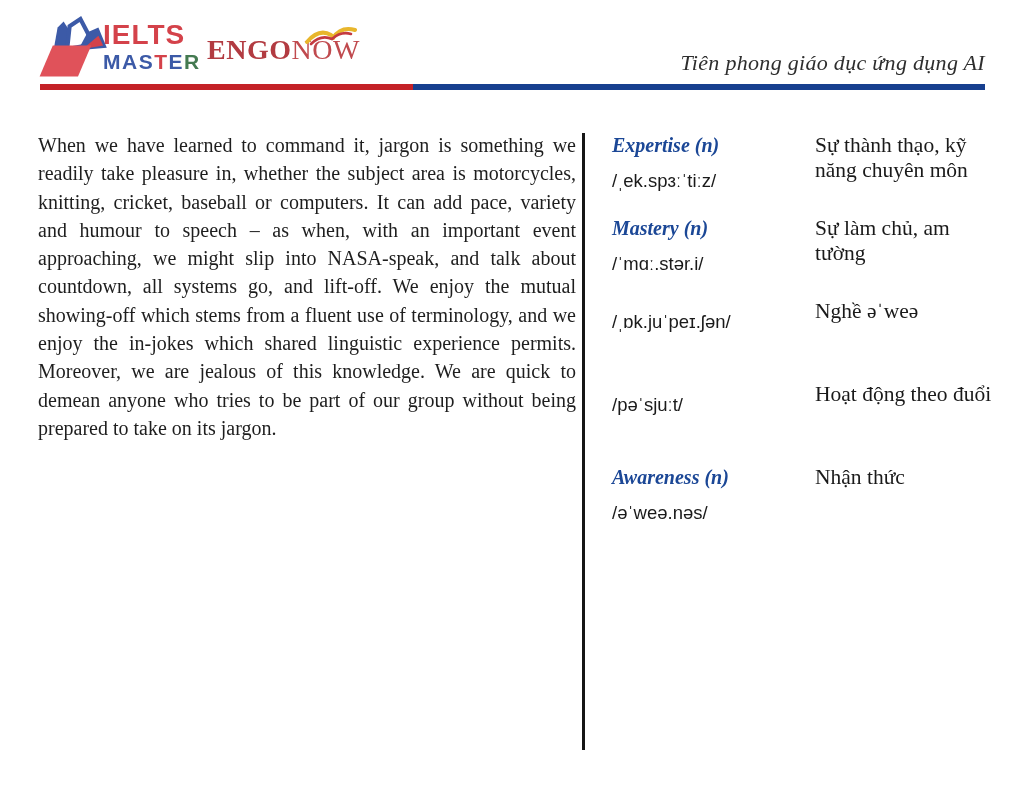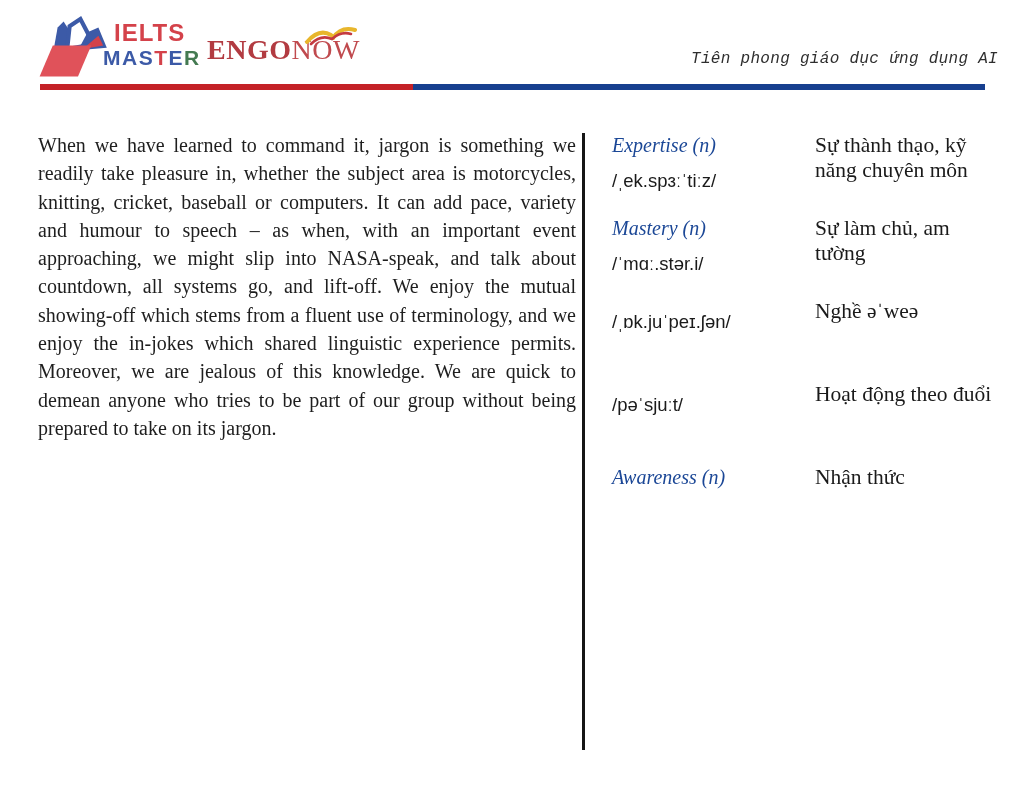--- a/index.html
+++ b/index.html
@@ -9,49 +9,49 @@
     position: relative;
     overflow: hidden;
     font-family: "Liberation Serif", "DejaVu Serif", serif;
     color: #1e1e1e;
   }
 
   
   .logo-icon { position: absolute; left: 36px; top: 14px; }
   .brand-text { position: absolute; left: 103px; top: 21px; width: 100px;
     font-family: "Liberation Sans", sans-serif; font-weight: bold; line-height: 1; }
-  .brand-ielts { font-size: 24px; letter-spacing: 1px; color: #d4424a; margin-left: 11px; }
+  .brand-ielts { font-size: 28px; letter-spacing: 1px; color: #d4424a; }
   .brand-master { font-size: 21px; letter-spacing: 1.5px; margin-top: 2px; }
   .c-blue  { color: #3c5aa7; }
   .c-red   { color: #d4424a; }
   .c-green { color: #447a51; }
 
   .engonow { position: absolute; left: 207px; top: 36px;
     font-family: "Liberation Serif", serif; font-size: 28px; line-height: 1; }
   .engonow .engo { font-weight: bold; color: #b23b41; letter-spacing: 0.5px; }
   .engonow .now  { font-weight: normal; color: #c04a4e; letter-spacing: 0.5px; }
   .flying-book { position: absolute; left: 303px; top: 22px; }
 
-  .tagline { position: absolute; right: 26px; top: 50px;
-    font-family: Liberation Mono, monospace; font-style: italic;
-    font-size: 16px; color: #2e2e2e; letter-spacing: 0.3px; }
+  .tagline { position: absolute; right: 39px; top: 50px;
+    font-family: Liberation Serif, serif; font-style: italic;
+    font-size: 22px; color: #2e2e2e; letter-spacing: 0.3px; }
 
   .header-rule { position: absolute; top: 84px; left: 40px; width: 945px; height: 6px; }
   .header-rule .seg-red  { position: absolute; left: 0; top: 0; width: 373px; height: 6px; background: #c42127; }
   .header-rule .seg-navy { position: absolute; left: 373px; top: 0; width: 572px; height: 6px; background: #173f8f; }
 
   
   .passage { position: absolute; left: 38px; top: 131px; width: 538px;
     font-size: 20px; line-height: 28.3px; text-align: justify; color: #1e1e1e; }
 
   .v-rule { position: absolute; left: 582px; top: 133px; width: 3px; height: 617px; background: #161616; }
 
   .vocab { position: absolute; left: 612px; top: 133px; width: 396px; }
   .vocab-entry { display: grid; grid-template-columns: 203px 185px; margin-bottom: 22px; min-height: 61px; }
-  .vocab-word { font-size: 20px; font-weight: normal; font-style: italic; color: #1b4796; line-height: 25px; }
+  .vocab-word { font-size: 20px; font-weight: bold; font-style: italic; color: #1b4796; line-height: 25px; }
   .vocab-ipa  { font-size: 20px; color: #1a1a1a; margin-top: 10px; line-height: 25px;
     font-family: Liberation Sans, sans-serif; font-size: 18.5px; }
   .vocab-meaning { font-size: 21.5px; color: #1a1a1a; line-height: 25px; }
 </style>
 </head>
 <body>
 
 <div>
 
   <span class="logo-icon">
@@ -121,18 +121,19 @@
     <div class="vocab-entry">
       <div>
         <div class="vocab-ipa">/pəˈsjuːt/</div>
       </div>
       <div class="vocab-meaning">Hoạt động theo đuổi</div>
     </div>
 
     <div class="vocab-entry">
       <div>
         <div class="vocab-word">Awareness (n)</div>
+        <div class="vocab-ipa">/əˈweə.nəs/</div>
       </div>
       <div class="vocab-meaning">Nhận thức</div>
     </div>
 
   </div>
 </div>
 
 </body></html>

